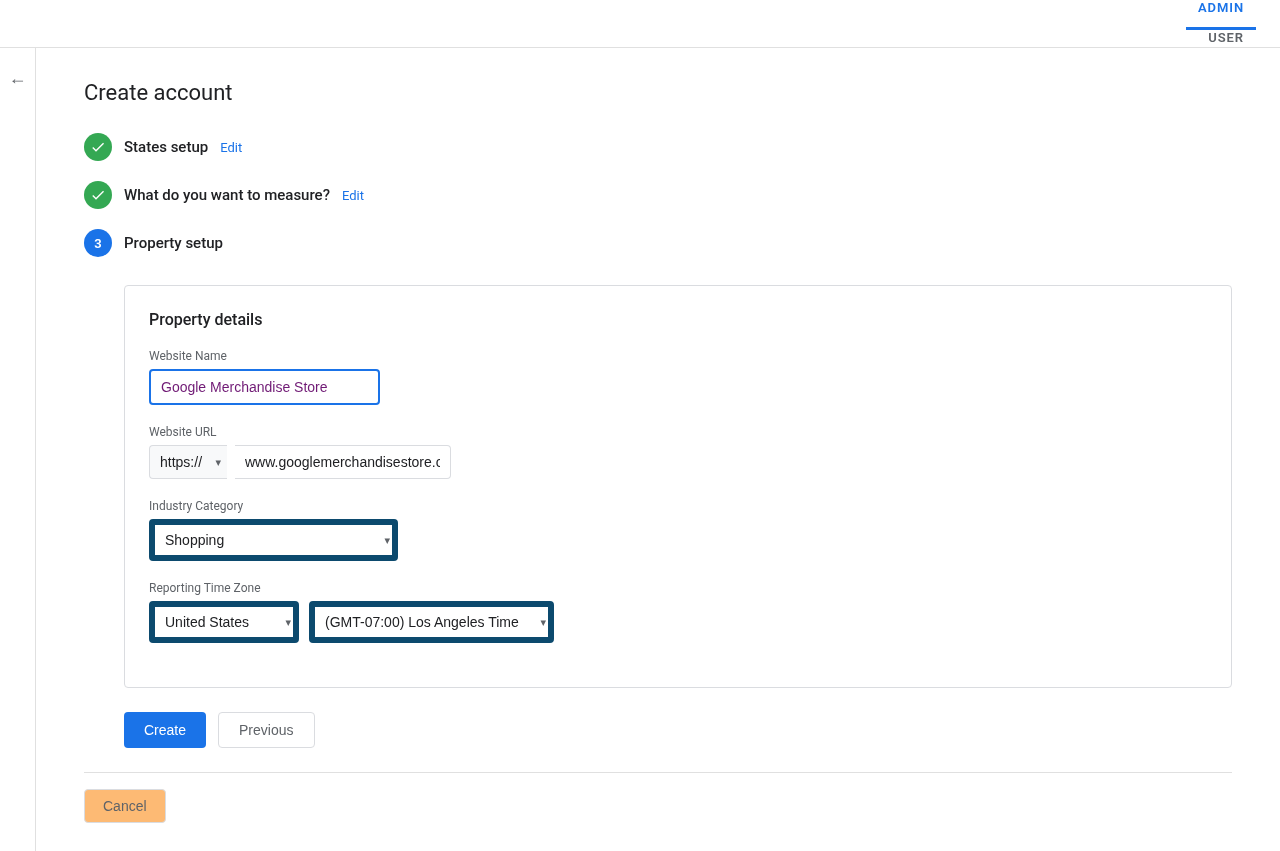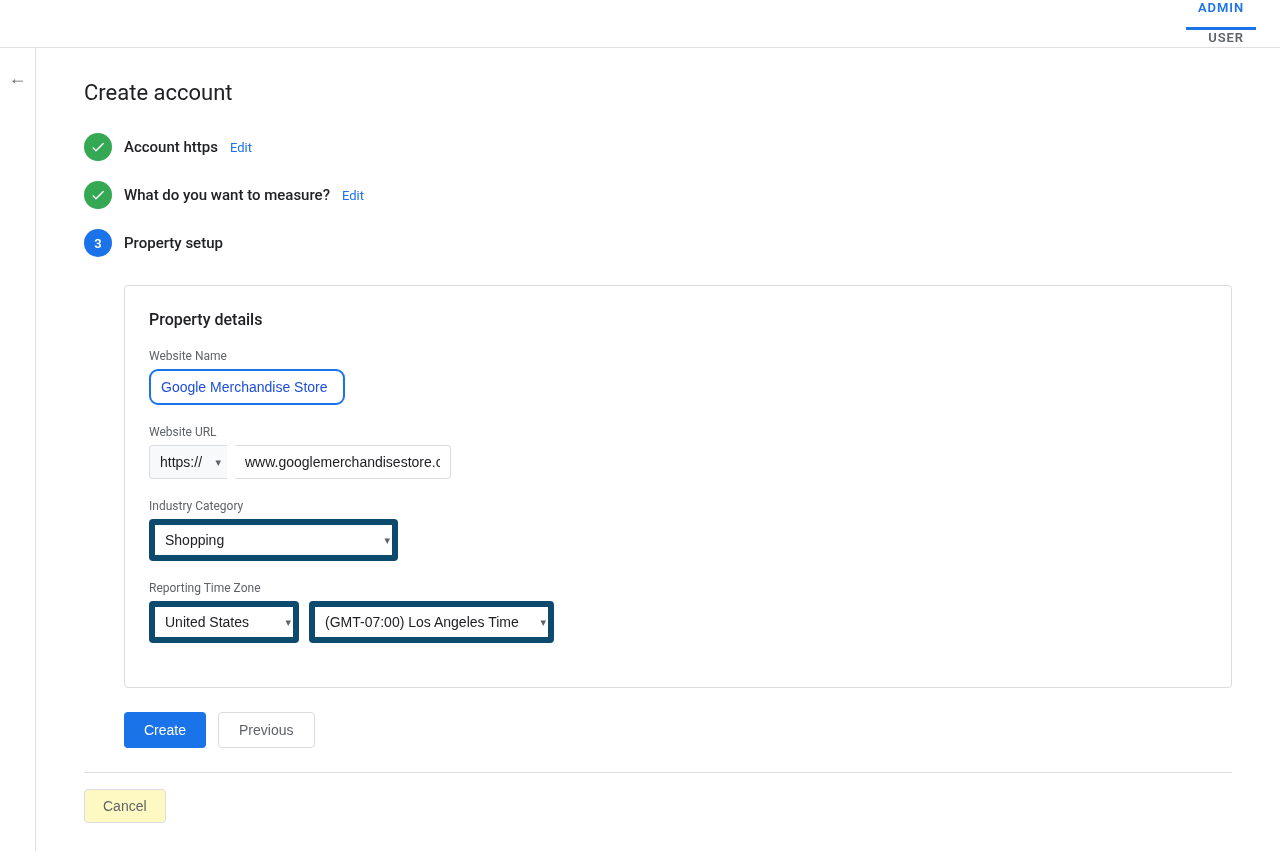--- a/index.html
+++ b/index.html
@@ -126,26 +126,26 @@
       margin-bottom: 20px;
     }
     .field-label {
       font-size: 12px;
       color: #5f6368;
       margin-bottom: 6px;
       display: block;
     }
     .text-input {
       border: 2px solid #1a73e8;
-      border-radius: 9px;
+      border-radius: 4px;
       padding: 8px 10px;
       font-size: 14px;
-      color: #1d4ed8;
+      color: #701a75;
       outline: none;
-      width: 196px;
+      width: 231px;
     }
     .url-row {
       display: flex;
       align-items: center;
       gap: 8px;
     }
     .url-protocol-wrapper {
       position: relative;
       display: inline-flex;
       align-items: center;
@@ -235,21 +235,21 @@
       font-weight: 400;
       cursor: pointer;
     }
     .cancel-section {
       margin-top: 24px;
       padding-top: 16px;
       border-top: 1px solid #e0e0e0;
       margin-left: 0;
     }
     .btn-cancel {
-      background: #fef9c3;
+      background: #fdba74;
       color: #5f6368;
       border: 1px solid #dadce0;
       border-radius: 4px;
       padding: 8px 18px;
       font-size: 14px;
       cursor: pointer;
     }
     .checkmark-svg {
       width: 16px;
       height: 16px;
@@ -273,21 +273,21 @@
     <h1 class="page-title">Create account</h1>
 
     <div class="steps-container">
 
       <div class="step-row">
         <div class="step-icon completed">
           <svg class="checkmark-svg" viewBox="0 0 24 24" fill="white">
             <path d="M9 16.17L4.83 12l-1.42 1.41L9 19 21 7l-1.41-1.41L9 16.17z"></path>
           </svg>
         </div>
-        <span class="step-label">Account https</span>
+        <span class="step-label">States setup</span>
         <span class="step-edit">Edit</span>
       </div>
 
       <div class="step-row">
         <div class="step-icon completed">
           <svg class="checkmark-svg" viewBox="0 0 24 24" fill="white">
             <path d="M9 16.17L4.83 12l-1.42 1.41L9 19 21 7l-1.41-1.41L9 16.17z"></path>
           </svg>
         </div>
         <span class="step-label">What do you want to measure?</span>

